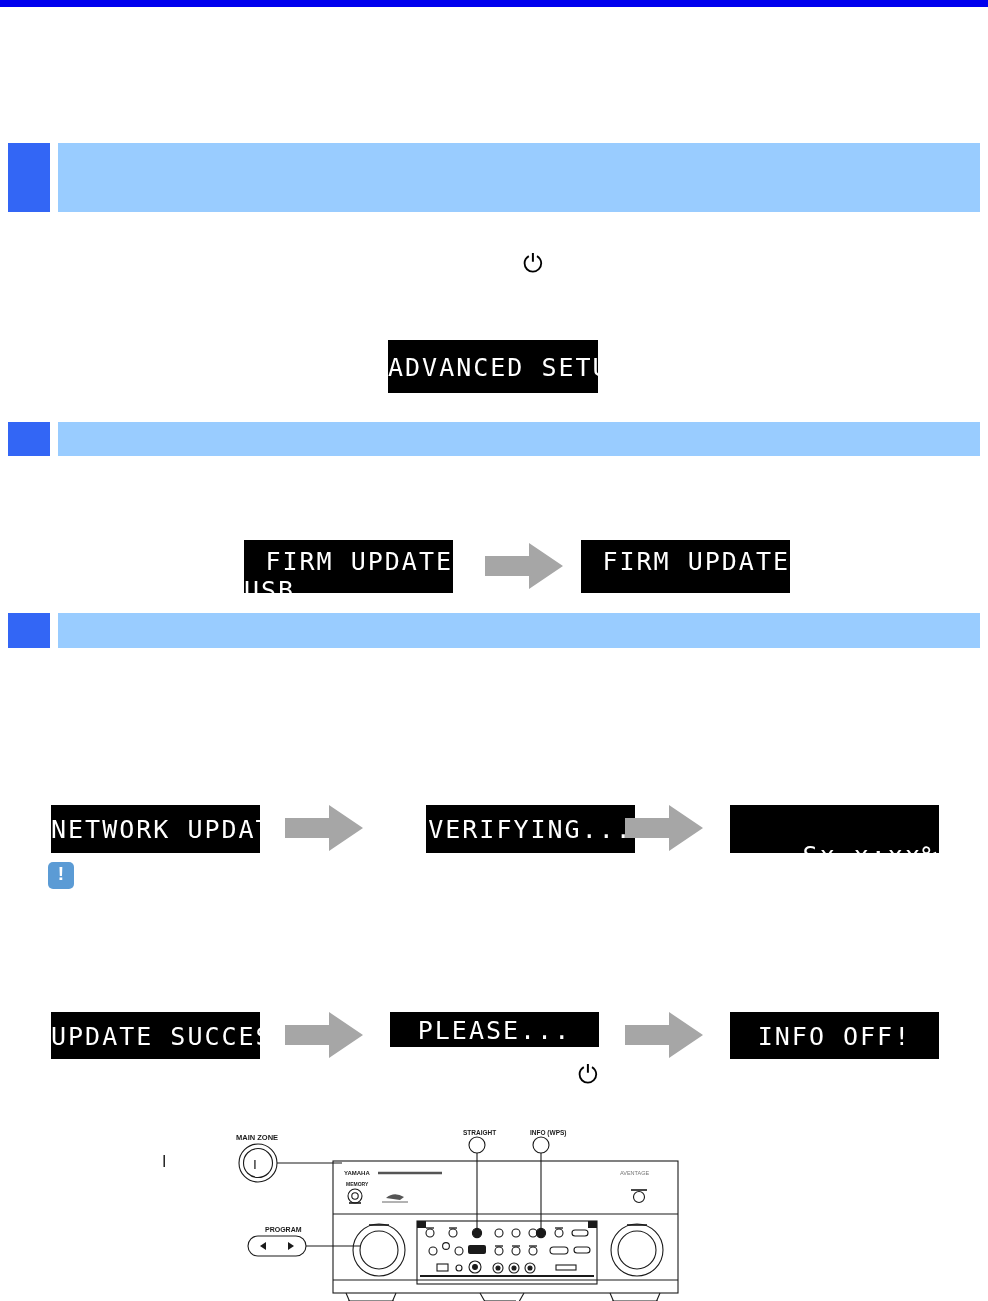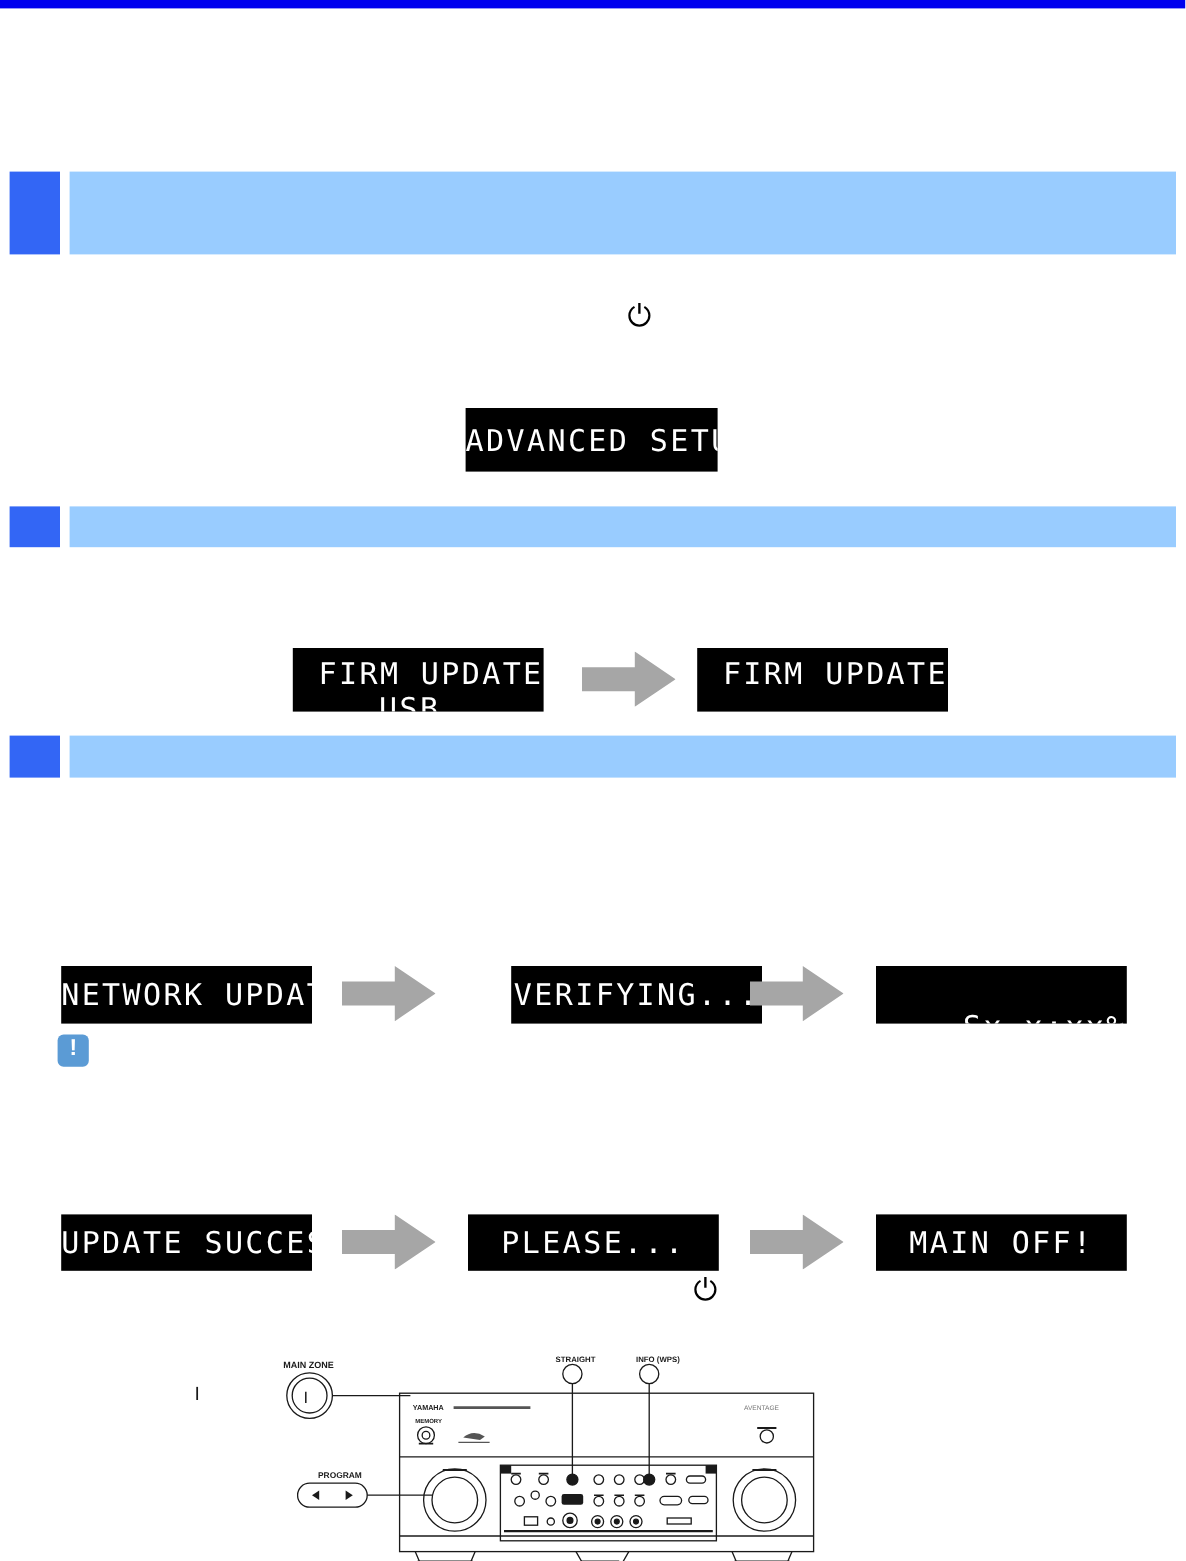--- a/index.html
+++ b/index.html
@@ -79,35 +79,35 @@
     left: 0; right: 0;
     font-family: "DejaVu Sans Mono", monospace;
     font-size: 25px;
     letter-spacing: 2px;
     line-height: 1;
     white-space: nowrap;
   }
   .vfd .l1 { top: 9px; }
   .vfd .l2 { top: 38px; }
   .vfd .center { text-align: center; }
-  .vfd .right  { text-align: center; padding-right: 14px; box-sizing: border-box; }
+  .vfd .right  { text-align: left; padding-right: 14px; box-sizing: border-box; }
   .vfd .left   { text-align: right;  padding-left: 14px;  box-sizing: border-box; }
 
   .vfd.one-line .line { top: 50%; transform: translateY(-50%); }
 
   #vfd-advanced  { left: 388px; top: 340px;  width: 210px; height: 53px; }
   #vfd-firm-usb  { left: 244px; top: 540px;  width: 209px; height: 53px; }
   #vfd-firm-net  { left: 581px; top: 540px;  width: 209px; height: 53px; }
 
   #vfd-netupd    { left: 51px;  top: 805px;  width: 209px; height: 48px; }
   #vfd-verifying { left: 390px; top: 805px;  width: 209px; height: 48px; margin-left: 36px; }
   #vfd-progress  { left: 730px; top: 805px;  width: 209px; height: 48px; }
 
   #vfd-success   { left: 51px;  top: 1012px; width: 209px; height: 47px; }
-  #vfd-please    { left: 390px; top: 1012px; width: 209px; height: 47px; }
+  #vfd-please    { left: 390px; top: 1012px; width: 209px; height: 35px; }
   #vfd-poweroff  { left: 730px; top: 1012px; width: 209px; height: 47px; }
 
   
   .arrow {
     position: absolute;
     width: 78px; height: 46px;
   }
   #arrow-1 { left: 485px; top: 543px; }
   #arrow-2 { left: 285px; top: 805px; }
   #arrow-3 { left: 625px; top: 805px; }
@@ -221,21 +221,21 @@
 
   <div class="vfd one-line" id="vfd-please">
     <div class="line l1 center">PLEASE...</div>
   </div>
 
   <svg class="arrow" id="arrow-5" viewBox="0 0 78 46">
     <polygon points="0,13 44,13 44,0 78,23 44,46 44,33 0,33" fill="#a6a6a6"></polygon>
   </svg>
 
   <div class="vfd one-line" id="vfd-poweroff">
-    <div class="line l1 center">MAIN OFF!</div>
+    <div class="line l1 center">INFO OFF!</div>
   </div>
 
   <div class="power-glyph" id="power-2">⏻</div>
 
   <svg id="receiver" viewBox="0 0 560 211">
     <g fill="none" stroke="#1a1a1a" stroke-width="1.1">
 
       <text x="12" y="77" font-family="DejaVu Sans, sans-serif" font-size="15" fill="#1a1a1a" stroke="none">Ι</text>
 
       <text x="86" y="50" font-family="Liberation Sans, sans-serif" font-size="7.5" font-weight="bold" fill="#1a1a1a" stroke="none">MAIN ZONE</text>

